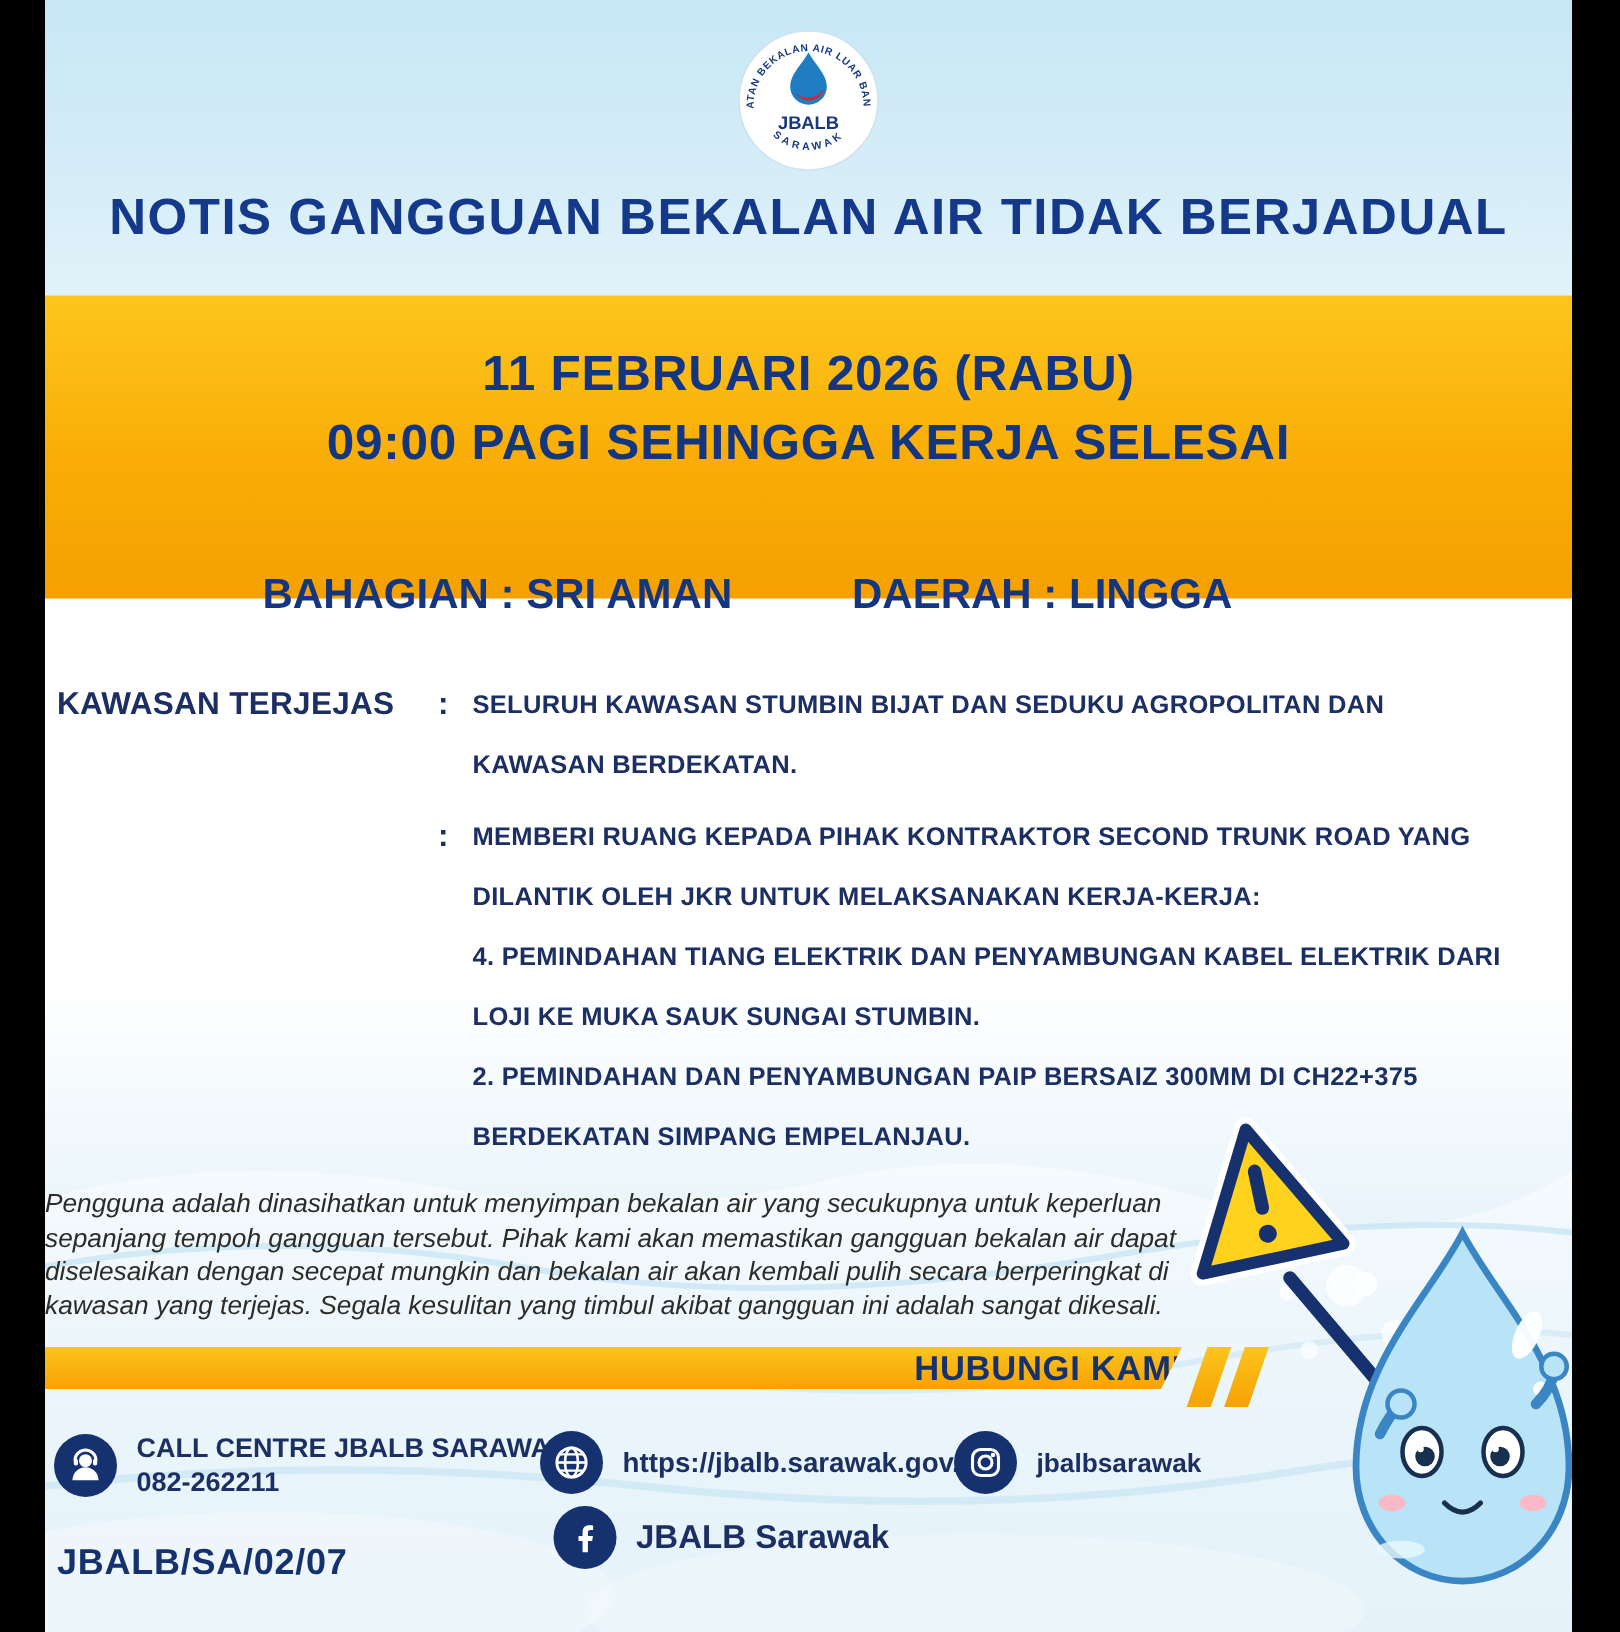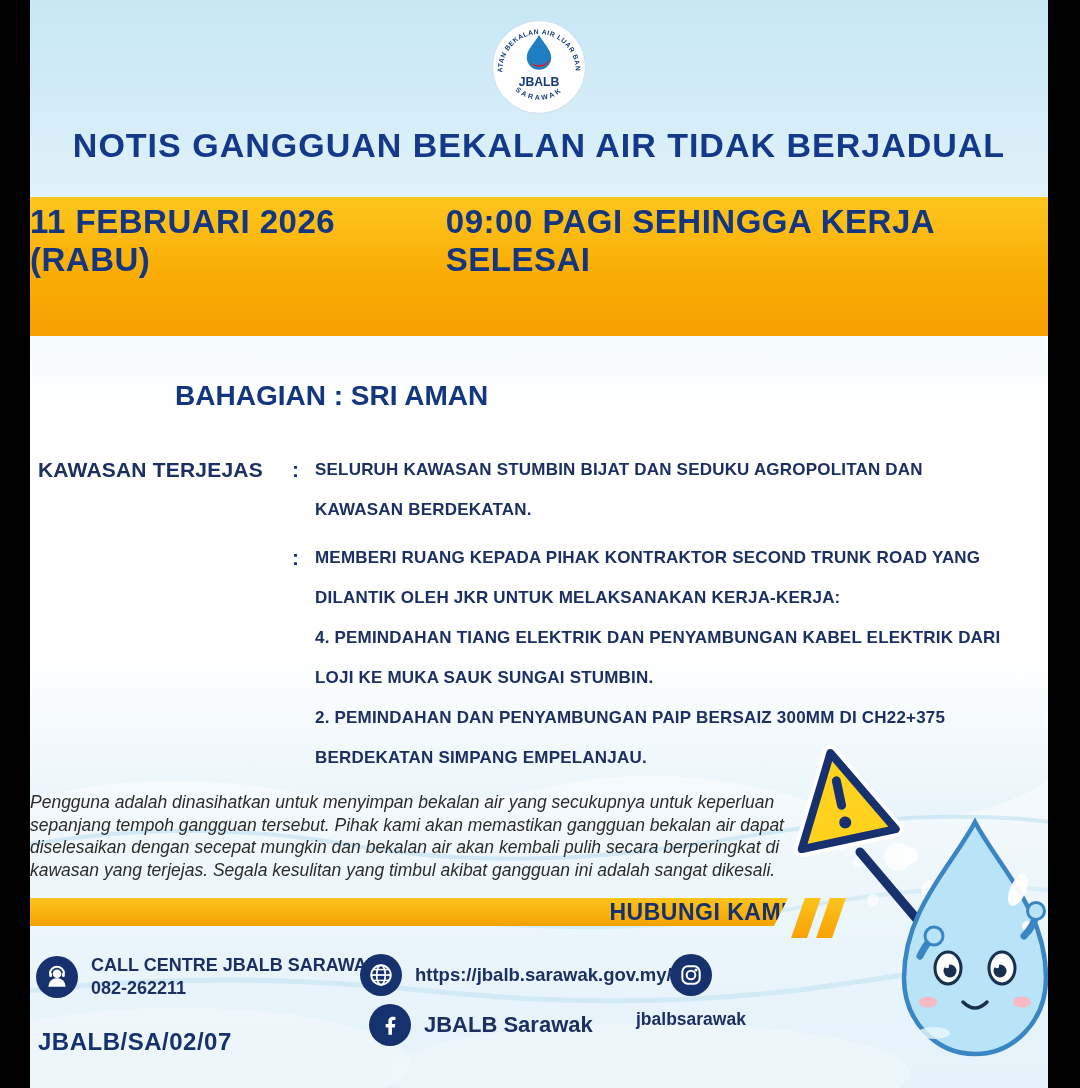--- a/index.html
+++ b/index.html
@@ -9,23 +9,23 @@
     background:linear-gradient(180deg,#c7e7f5 0%,#d7eef8 12%,#eef8fc 26%,#ffffff 38%,
                #ffffff 60%,#f0f8fc 70%,#ddeff8 82%,#cfe8f5 100%);}
   .water-bg{position:absolute;left:0;bottom:0;width:1018px;height:335px;}
 
   .logo{position:absolute;top:20px;left:50%;transform:translateX(-50%);width:94px;height:94px;}
   .logo svg{width:100%;height:100%;}
 
   .title{position:absolute;top:126px;left:0;width:100%;margin:0;text-align:center;
     font-size:34px;font-weight:700;color:#15398a;letter-spacing:1px;}
 
-  .date-band{position:absolute;top:197px;left:0;width:100%;height:139px;box-sizing:border-box;
+  .date-band{position:absolute;top:197px;left:0;width:100%;height:202px;box-sizing:border-box;
     background:linear-gradient(180deg,#fdc61d 0%,#f9ad06 55%,#f5a000 100%);
-    display:flex;flex-direction:row;justify-content:center;align-items:center;
+    display:flex;flex-direction:column;justify-content:center;align-items:center;
     gap:8px;padding-bottom:52px;}
   .date-band div{font-size:33px;font-weight:700;color:#14357f;letter-spacing:0.5px;}
 
   .region-row{position:absolute;top:380px;left:0;width:100%;height:34px;
     font-size:28px;font-weight:700;color:#14357f;}
   .region-row .bahagian{position:absolute;left:145px;}
   .region-row .daerah{position:absolute;left:538px;}
 
   .field{position:absolute;left:0;width:100%;color:#1c2f63;}
   .f-kawasan{top:450px;}
@@ -50,21 +50,21 @@
   .s1{left:768px;} .s2{left:793px;}
 
   .contact{position:absolute;display:flex;align-items:center;gap:13px;color:#1c2f63;}
   .icon-circle{width:42px;height:42px;border-radius:50%;background:#15316e;flex:0 0 auto;
     display:flex;align-items:center;justify-content:center;}
   .icon-circle svg{width:26px;height:26px;}
   .c-call{top:954px;left:6px;}
   .c-call .lines div{font-size:18px;font-weight:600;line-height:23px;}
   .c-web{top:954px;left:330px;}
   .c-web .txt{font-size:18.5px;font-weight:700;}
-  .c-ig{top:954px;left:606px;flex-direction:column;}
+  .c-ig{top:954px;left:606px;}
   .c-ig .txt{font-size:17.5px;font-weight:700;}
   .c-fb{top:1004px;left:339px;}
   .c-fb .txt{font-size:22px;font-weight:700;}
 
   .ref{position:absolute;top:1028px;left:8px;font-size:24px;font-weight:700;
     color:#15316e;letter-spacing:0.5px;}
 
   .mascot{position:absolute;left:700px;top:730px;width:318px;height:358px;}
 </style>
 </head>
@@ -107,20 +107,21 @@
 
     <h1 class="title">NOTIS GANGGUAN BEKALAN AIR TIDAK BERJADUAL</h1>
 
     <div class="date-band">
       <div>11 FEBRUARI 2026 (RABU)</div>
       <div>09:00 PAGI SEHINGGA KERJA SELESAI</div>
     </div>
 
     <div class="region-row">
       <span class="bahagian">BAHAGIAN : SRI AMAN</span>
+      <span class="daerah">DAERAH : LINGGA</span>
     </div>
 
     <div class="field f-kawasan">
       <span class="label">KAWASAN TERJEJAS</span>
       <span class="colon">:</span>
       <div class="value">SELURUH KAWASAN STUMBIN BIJAT DAN SEDUKU AGROPOLITAN DAN KAWASAN BERDEKATAN.</div>
     </div>
 
     <div class="field f-huraian">
       <span class="colon">:</span>

